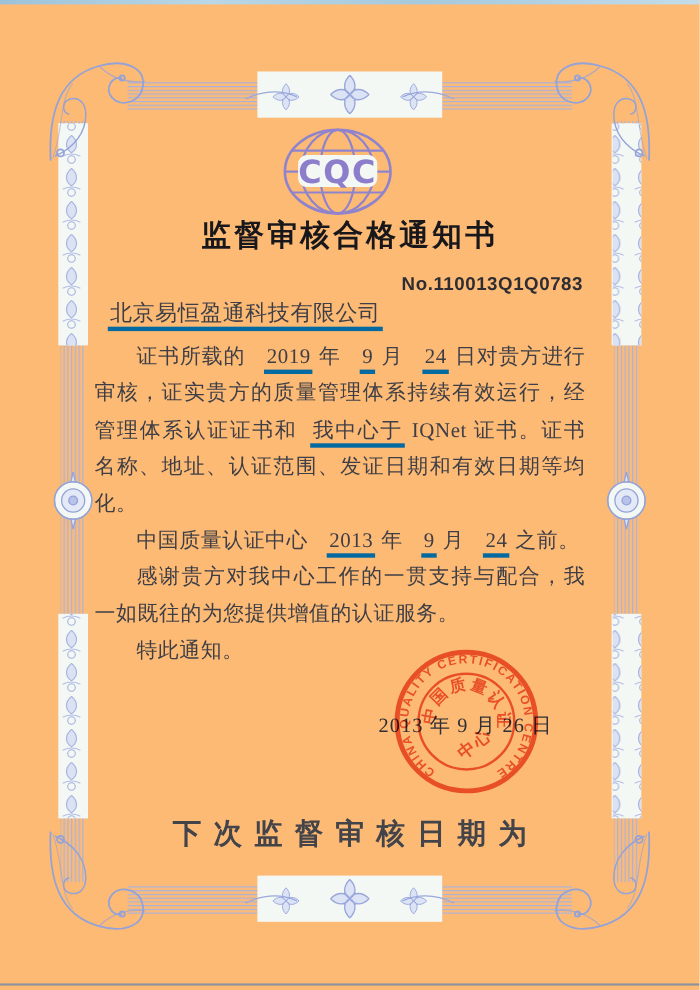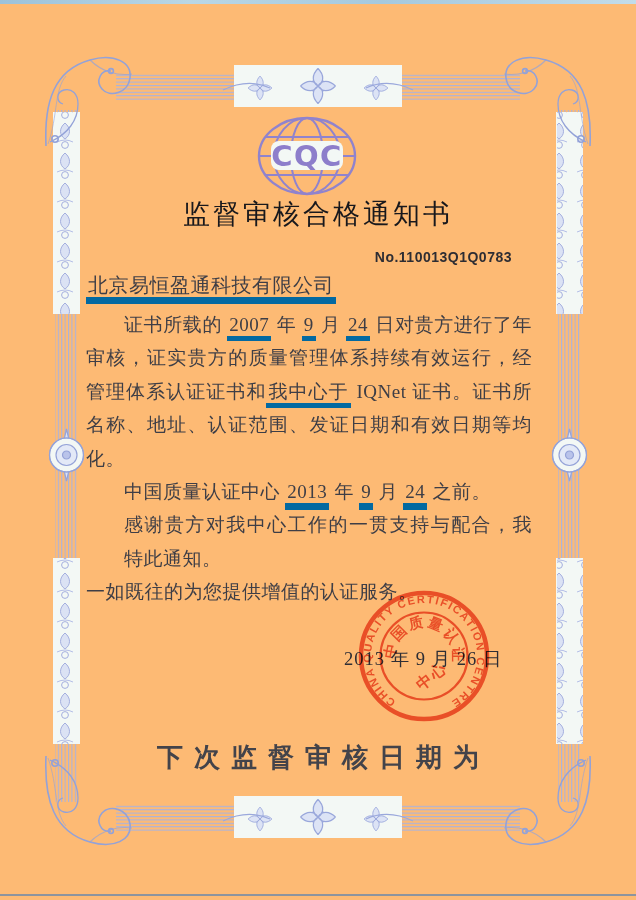--- a/index.html
+++ b/index.html
@@ -11,37 +11,37 @@
   }
   .scan-strip-top{position:absolute;left:0;top:0;width:636px;height:4px;
     background:linear-gradient(90deg,#9cc2da,#b9d7e6 30%,#a5c9de 60%,#c2dcea);}
   .scan-strip-bottom{position:absolute;left:0;top:894px;width:636px;height:2px;background:#8d949e;}
   .frame-svg{position:absolute;left:0;top:0;}
   
   .logo{position:absolute;left:256px;top:114px;width:102px;height:84px;}
   
   .title{
     position:absolute;left:0;top:196px;width:636px;text-align:center;
-    font-size:27px;font-weight:normal;letter-spacing:3px;color:#18181c;
+    font-size:27px;font-weight:bold;letter-spacing:3px;color:#18181c;
   }
   .doc-no{
-    position:absolute;top:249px;right:124px;
+    position:absolute;top:249px;right:106px;
     font-family:"Liberation Sans","DejaVu Sans",sans-serif;
-    font-size:14px;font-weight:600;color:#2d2d33;letter-spacing:.5px;
+    font-size:17px;font-weight:600;color:#2d2d33;letter-spacing:.5px;
   }
   
   .body-block{position:absolute;left:86px;top:268px;width:446px;}
   .line{
     font-size:19px;line-height:33.4px;height:33.4px;white-space:nowrap;
     letter-spacing:.5px;color:#3e3e46;
   }
   .line.company{font-size:20px;height:40px;line-height:34px;}
   .line.indent{padding-left:38px;}
   .line.fill{text-align:justify;text-align-last:justify;white-space:normal;height:33.4px;overflow:hidden;}
-  .line span.u{text-decoration:none;border-bottom:7px solid #0369a1;padding:0 2px 1px 2px;}
+  .line span.u{text-decoration:none;border-bottom:4px solid #0369a1;padding:0 2px 1px 2px;margin-left:12px;}
   
   .issue-date{
     position:absolute;left:344px;top:646px;font-size:18.5px;color:#2e2e35;
     letter-spacing:1px;white-space:nowrap;
   }
   .seal{position:absolute;left:356px;top:588px;width:136px;height:136px;opacity:.9;
     mix-blend-mode:multiply;}
   
   .footer-title{
     position:absolute;left:0;top:740px;width:636px;text-align:center;
@@ -152,29 +152,29 @@
     <rect x="15" y="27" width="72" height="29" rx="8" fill="#f3f8f5"></rect>
     <text x="51" y="52" text-anchor="middle" font-family="'DejaVu Sans','Liberation Sans',sans-serif" font-size="29" font-weight="bold" letter-spacing="1.5" fill="#8d7ecb">CQC</text>
   </svg>
 
   <div class="title">监督审核合格通知书</div>
 
   <div class="doc-no">No.110013Q1Q0783</div>
 
   <div class="body-block">
     <div class="line company"><span class="u">北京易恒盈通科技有限公司</span></div>
-    <div class="line indent fill"><span>证书所载的 </span><span class="u">2007</span><span> 年 </span><span class="u">9</span><span> 月 </span><span class="u">24</span><span> 日对贵方进行了年度监督</span></div>
+    <div class="line indent fill"><span>证书所载的 </span><span class="u">2019</span><span> 年 </span><span class="u">9</span><span> 月 </span><span class="u">24</span><span> 日对贵方进行了年度监督</span></div>
     <div class="line fill"><span>审核，证实贵方的质量管理体系持续有效运行，经评定</span></div>
     <div class="line fill"><span>管理体系认证证书和</span><span class="u">我中心于</span><span> IQNet 证书。证书所载的</span></div>
     <div class="line fill"><span>名称、地址、认证范围、发证日期和有效日期等均无变</span></div>
     <div class="line"><span>化。</span></div>
     <div class="line indent"><span>中国质量认证中心 </span><span class="u">2013</span><span> 年 </span><span class="u">9</span><span> 月 </span><span class="u">24</span><span> 之前。</span></div>
     <div class="line indent fill"><span>感谢贵方对我中心工作的一贯支持与配合，我们将</span></div>
+    <div class="line"><span>一如既往的为您提供增值的认证服务。</span></div>
     <div class="line indent"><span>特此通知。</span></div>
-    <div class="line"><span>一如既往的为您提供增值的认证服务。</span></div>
   </div>
 
   <div class="issue-date">2013 年 9 月 26 日</div>
 
   <svg class="seal" width="136" height="136" viewBox="0 0 136 136" aria-hidden="true">
     <circle cx="68" cy="68" r="63" fill="none" stroke="#e95c43" stroke-width="4.5"></circle>
     <circle cx="68" cy="68" r="43.5" fill="none" stroke="#e95c43" stroke-width="2.2"></circle>
     <defs>
       <path id="ringPath" d="M68,15 A53,53 0 1 1 67.9,15"></path>
       <path id="innerArc" d="M68,39 A29,29 0 1 1 67.9,39"></path>

